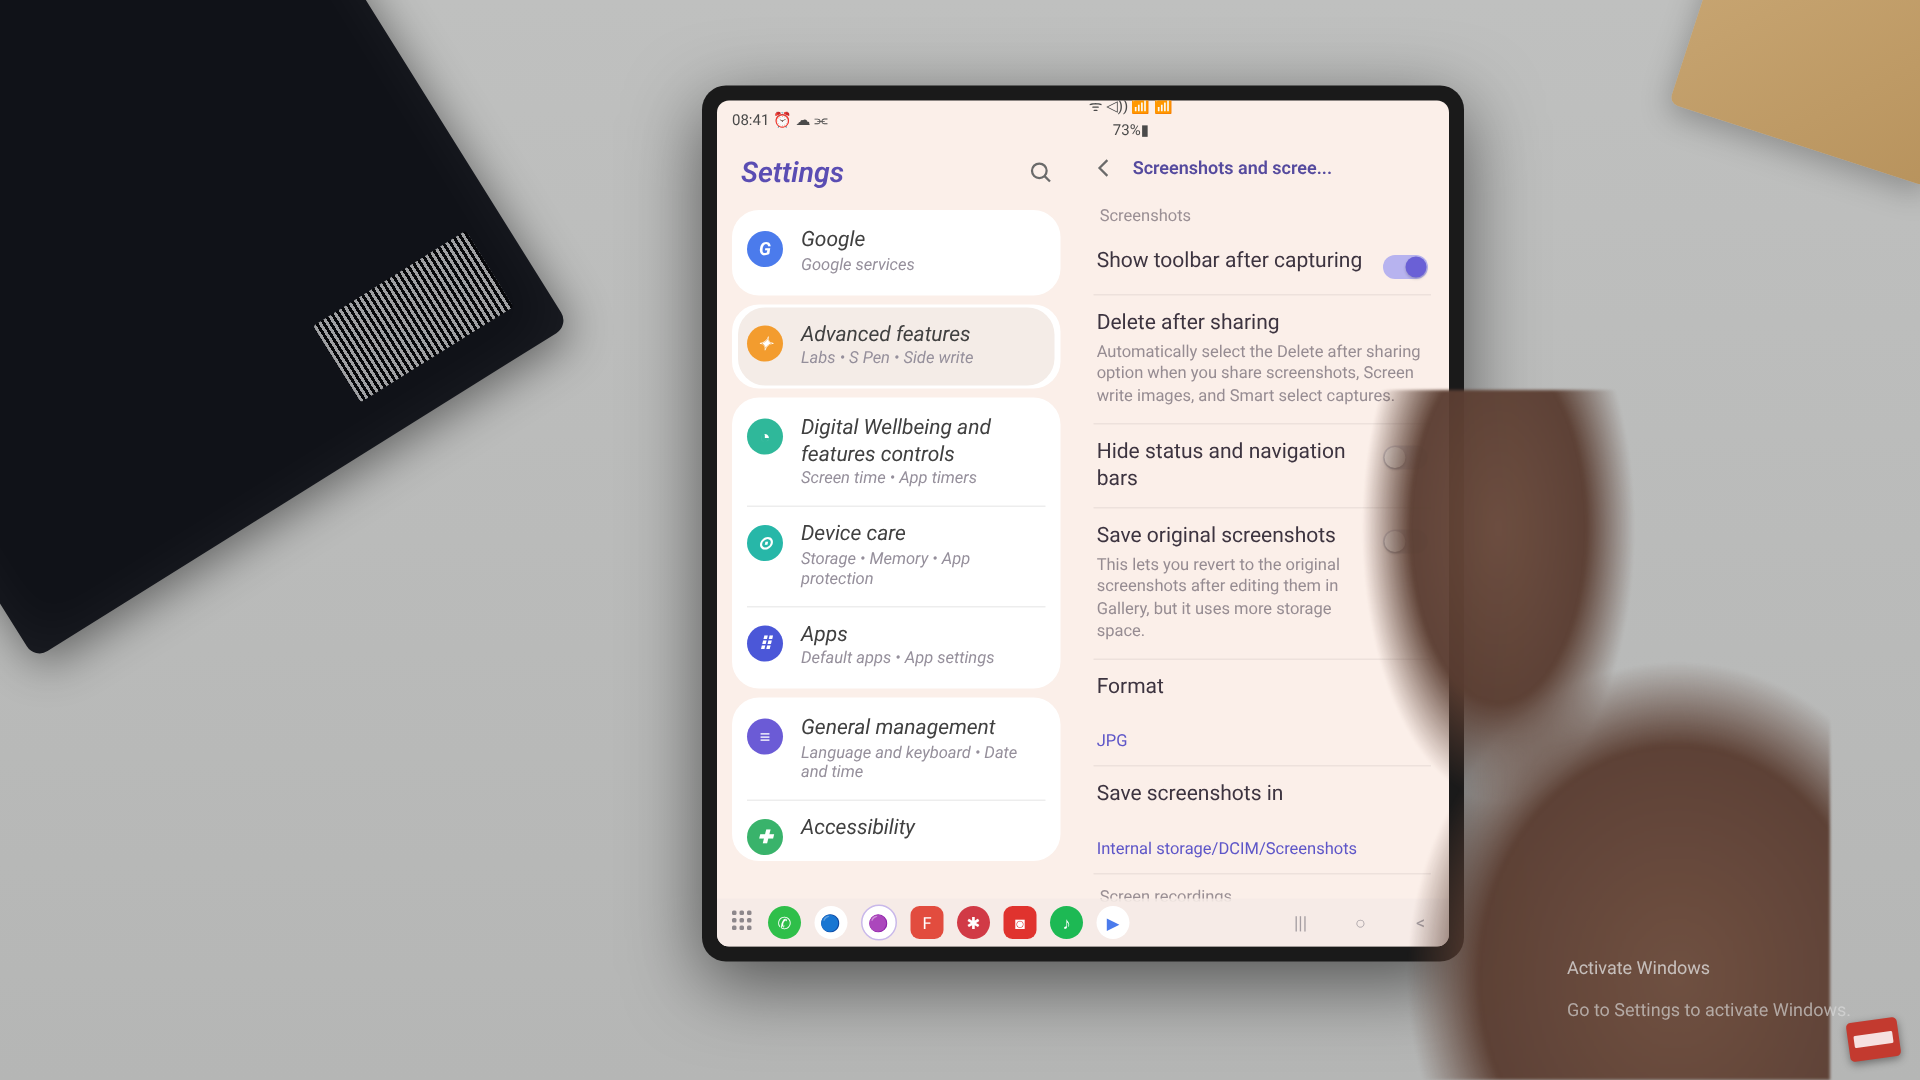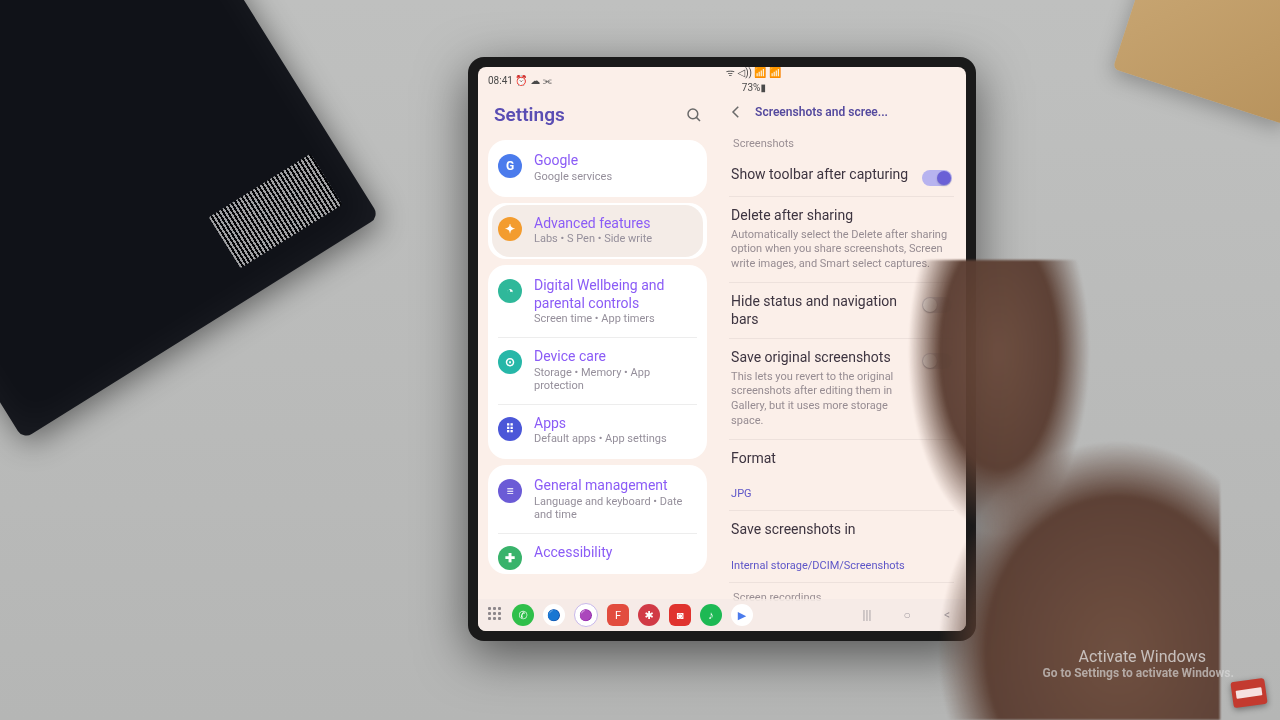--- a/index.html
+++ b/index.html
@@ -11,32 +11,32 @@
   .wood{position:absolute;right:-30px;top:-40px;width:180px;height:140px;background:linear-gradient(135deg,#caa875 0%,#b8935d 100%);transform:rotate(18deg);border-radius:6px;box-shadow:0 6px 20px rgba(0,0,0,.25);}
   
   .device{position:absolute;left:468px;top:57px;width:488px;height:564px;background:#1a1a1a;border-radius:16px;box-shadow:0 14px 50px rgba(0,0,0,.55);padding:10px;}
   .screen{position:relative;width:100%;height:100%;background:#fbefe9;border-radius:8px;overflow:hidden;}
   
   .status{display:flex;align-items:center;justify-content:space-between;height:22px;padding:2px 10px 0;font-size:10px;color:#4a4a4a;}
   .status .right{display:flex;align-items:center;gap:4px;font-size:10px;}
   .stat-ico{font-size:10px;line-height:1;}
   
   .panes{display:flex;height:calc(100% - 54px);}
-  .left{width:49%;border-right:0;display:flex;flex-direction:column;}
+  .left{width:49%;border-right:0;display:flex;flex-direction:column;font-style:italic;}
   .right{flex:1;display:flex;flex-direction:column;}
   
   .left-head{display:flex;align-items:center;justify-content:space-between;padding:12px 14px 8px 16px;}
   .left-title{font-size:19px;font-weight:600;color:#5a4db3;}
   .search-ico{width:18px;height:18px;color:#6a6a6a;}
   
   .list{flex:1;overflow:hidden;padding:0 10px;}
   .item{display:flex;gap:12px;padding:10px 6px 12px;border-radius:14px;cursor:pointer;}
   .item .icon{width:24px;height:24px;border-radius:50%;flex-shrink:0;display:flex;align-items:center;justify-content:center;color:#fff;font-size:12px;font-weight:700;margin-top:2px;}
   .item .txt{flex:1;min-width:0;}
-  .item .t1{font-size:14px;color:#8b5cf6;line-height:1.25;}
+  .item .t1{font-size:14px;color:#404040;line-height:1.25;}
   .item .t2{font-size:11px;color:#958f9b;margin-top:0;}
   .card{background:#fff;border-radius:18px;padding:2px 4px;margin:6px 0;}
   .item.selected{background:#f4ece7;border-radius:18px;}
   .divider{height:1px;background:rgba(0,0,0,.07);margin:0 6px;}
   
   .right-head{display:flex;align-items:center;gap:10px;padding:12px 12px 10px 10px;}
   .back-ico{width:18px;height:18px;color:#6a6a6a;}
   .right-title{font-size:12px;font-weight:600;color:#554a9e;white-space:nowrap;overflow:hidden;text-overflow:ellipsis;}
   
   .rcontent{flex:1;overflow:hidden;padding:0 12px;}
@@ -58,22 +58,22 @@
   .taskbar .apps{display:flex;gap:9px;align-items:center;}
   .app{width:22px;height:22px;border-radius:50%;display:flex;align-items:center;justify-content:center;font-size:11px;color:#fff;}
   .grid-dots{width:16px;height:16px;display:grid;grid-template-columns:repeat(3,3px);grid-template-rows:repeat(3,3px);gap:2px;}
   .grid-dots span{background:#8d878b;border-radius:1px;}
   .nav-sys{margin-left:auto;display:flex;gap:22px;align-items:center;color:#a59ea3;font-size:12px;}
   .nav-sys .nb{width:18px;text-align:center;}
   
   .hand{position:absolute;right:60px;top:260px;width:340px;height:460px;pointer-events:none;background:radial-gradient(ellipse 130px 260px at 35% 20%,#6a4a3c 0%,#5a3d31 45%,rgba(80,55,45,0) 70%),radial-gradient(ellipse 240px 280px at 70% 85%,#6d4c3d 0%,#5a3d31 55%,rgba(80,55,45,0) 75%);filter:blur(1px);opacity:.96;}
   
   .wm{position:absolute;right:46px;bottom:40px;color:rgba(255,255,255,.6);text-align:left;}
-  .wm .w1{font-size:16px;color:rgba(230,230,230,.75);margin-left:36px;}
-  .wm .w2{font-size:12px;color:rgba(220,220,220,.65);margin-top:0;font-weight:bold;}
+  .wm .w1{font-size:12px;color:rgba(230,230,230,.75);}
+  .wm .w2{font-size:12px;color:rgba(220,220,220,.65);margin-top:14px;}
   .corner-badge{position:absolute;right:14px;bottom:14px;width:34px;height:26px;background:#c33a2f;border-radius:3px;transform:rotate(-8deg);box-shadow:0 2px 6px rgba(0,0,0,.4);}
   .corner-badge::after{content:"";position:absolute;left:4px;top:9px;width:26px;height:8px;background:rgba(255,255,255,.85);border-radius:1px;}
 </style>
 </head>
 <body>
 
 <div class="scene">
 
   <div class="box-prop">
 
@@ -125,21 +125,21 @@
                   <div class="t1">Advanced features</div>
                   <div class="t2">Labs  •  S Pen  •  Side write</div>
                 </div>
               </div>
             </div>
 
             <div class="card">
               <div class="item">
                 <div class="icon" style="background:#2fb89a">◔</div>
                 <div class="txt">
-                  <div class="t1">Digital Wellbeing and parental controls</div>
+                  <div class="t1">Digital Wellbeing and features controls</div>
                   <div class="t2">Screen time  •  App timers</div>
                 </div>
               </div>
               <div class="divider"></div>
               <div class="item">
                 <div class="icon" style="background:#27b7a8">⊙</div>
                 <div class="txt">
                   <div class="t1">Device care</div>
                   <div class="t2">Storage  •  Memory  •  App protection</div>
                 </div>

